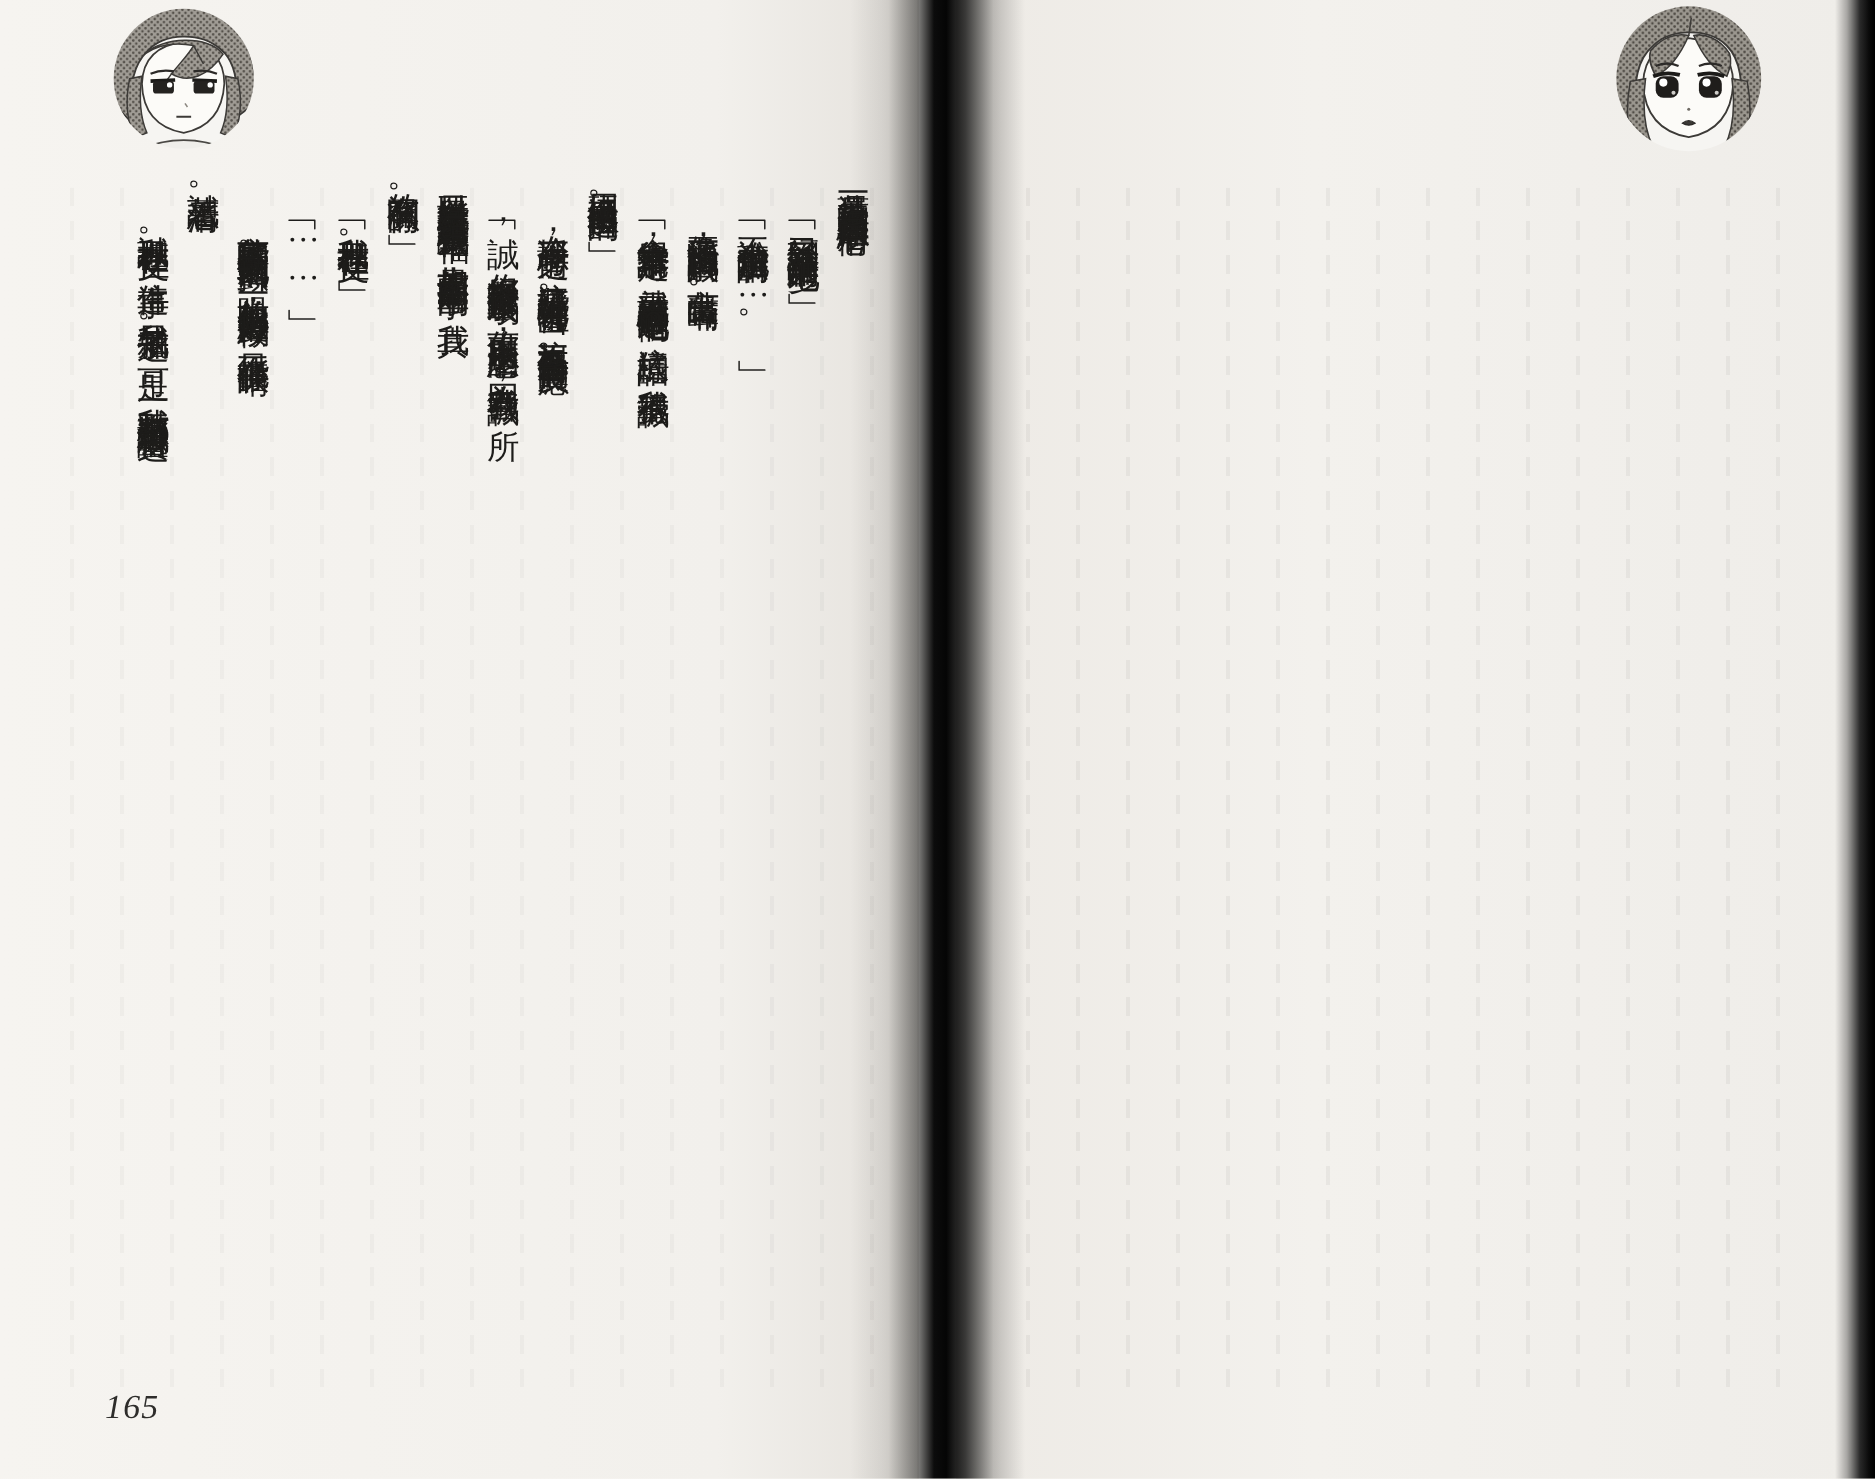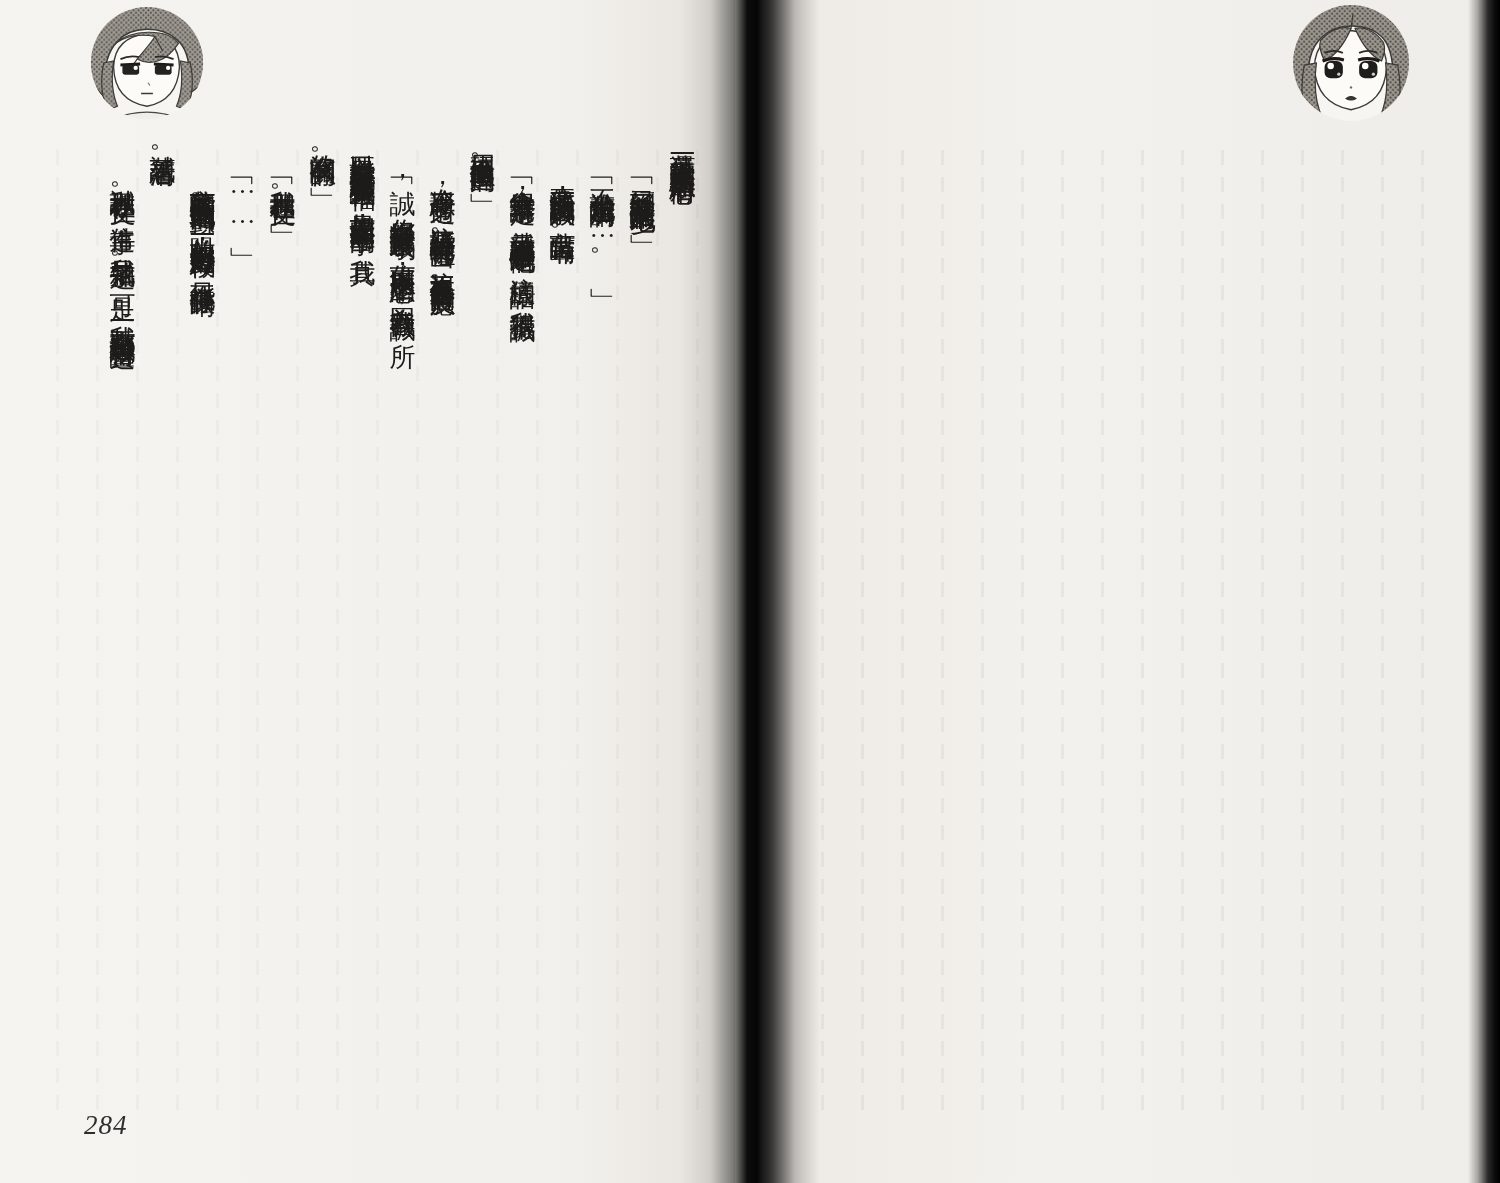--- a/index.html
+++ b/index.html
@@ -85,21 +85,21 @@
         <div class="col" style="padding-top: 34px;">在冷靜思考之前，這些話已經先行從嘴裡冒出。這根本不像是自己會有的反應。</div>
         <div class="col" style="padding-top: 34px;">「誠，你覺得對我做了什麼壞事嗎？你大可以不用這麼想的，因為我喜歡誠，所</div>
         <div class="col" style="padding-top: 0px;">以只要能維持現在這種狀況已經讓我覺得很幸福。如果你是指西園寺同學的事，我真</div>
         <div class="col" style="padding-top: 0px;">的沒有關係的。」</div>
         <div class="col" style="padding-top: 34px;">「我和世界在交往。」</div>
         <div class="col" style="padding-top: 34px;">「……」</div>
         <div class="col" style="padding-top: 34px;">言葉的嘴唇不受控制地劇烈顫抖。眼前的一切突然變得好模糊，只能不停揉眼睛</div>
         <div class="col" style="padding-top: 0px;">試著想看清。</div>
         <div class="col" style="padding-top: 34px;">誠和世界在交往。這件事，我早就知道了。可是，我一點都不想聽誠親口證實這</div>
       </div>
-    <div class="page-number">284</div>
+    <div class="page-number">165</div>
   </div>
 
   <div class="page page-right">
     <div class="bleed"></div>
 
   </div>
 
   <div class="portrait portrait-left">
     <svg viewBox="0 0 120 120" width="118" height="118">
       <defs>

